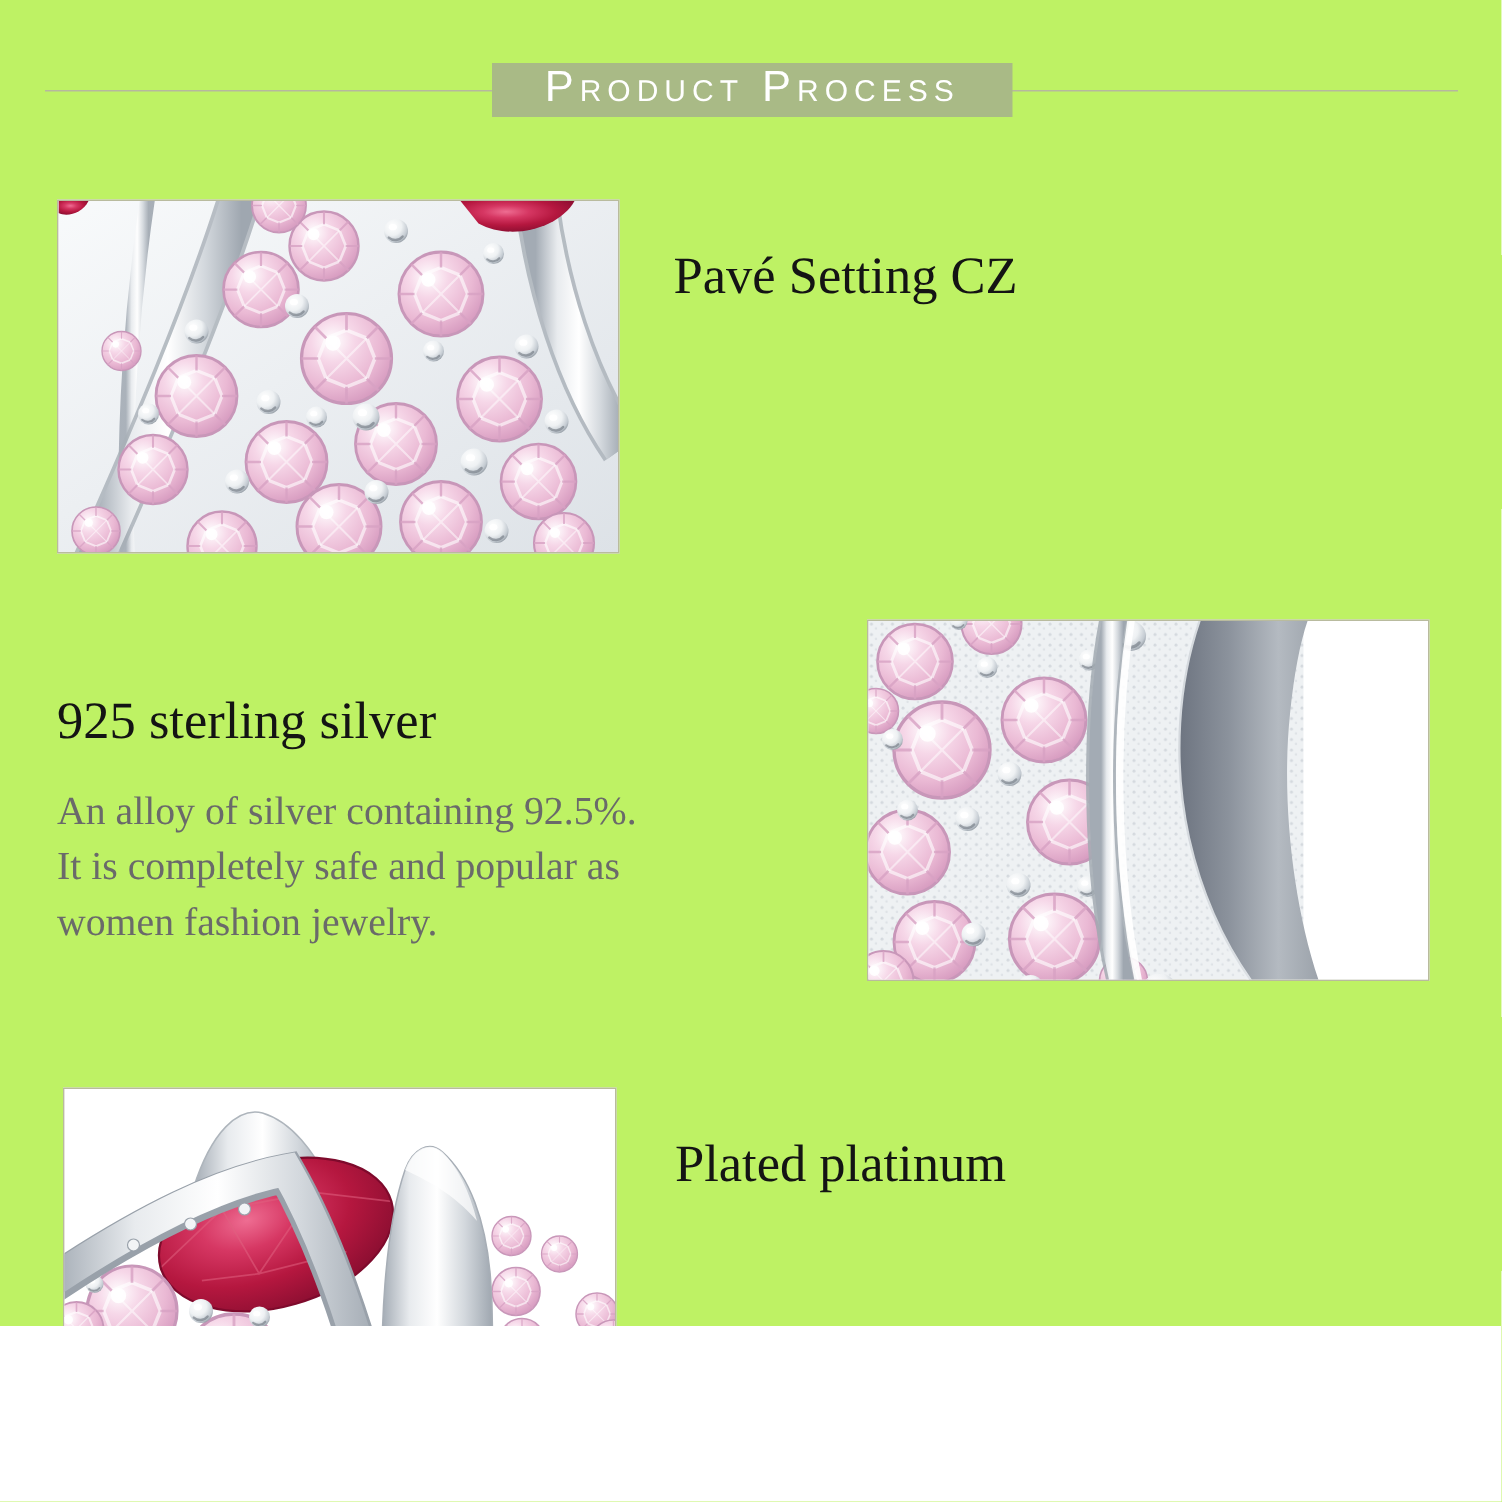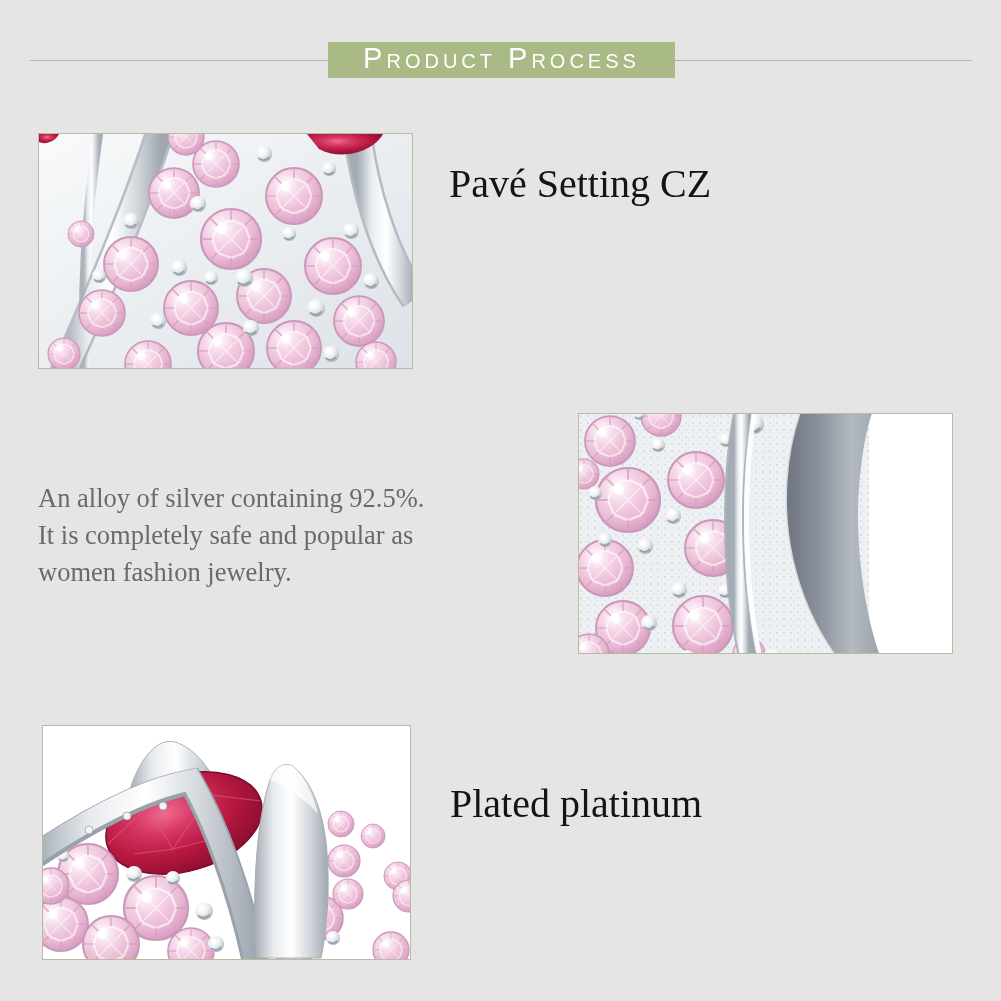--- a/index.html
+++ b/index.html
@@ -1,38 +1,38 @@
 <!DOCTYPE html>
 <html><head>
 <meta charset="utf-8">
 <style>
   html,body{margin:0;padding:0;background:#ffffff;}
-  .page{position:relative;width:1001px;height:1001px;background:#e5e5e5;overflow:hidden;
+  .page{position:relative;width:1001px;height:884px;background:#bef264;overflow:hidden;
         font-family:"Liberation Serif", serif;}
   
   .header-rule{position:absolute;left:30px;top:60px;width:942px;height:1px;background:#b6b89e;}
   .title-box{position:absolute;left:328px;top:42px;width:347px;height:36px;background:#a9ba86;
              display:flex;align-items:center;justify-content:center;}
   .title-box .title-text{font-family:"Liberation Sans", sans-serif;font-variant:small-caps;
              font-size:29px;letter-spacing:4px;color:#ffffff;line-height:1;padding-bottom:3px;}
   
   .photo{position:absolute;border:1px solid #b9bb9e;background:#ffffff;box-sizing:content-box;}
   .photo svg{display:block;}
   #photo1{left:38px;top:133px;}
   #photo2{left:578px;top:413px;}
   #photo3{left:42px;top:725px;}
   
   .text-block{position:absolute;}
-  .text-block h2{margin:0;font-weight:400;font-size:40px;line-height:42px;color:#141414;
+  .text-block h2{margin:0;font-weight:400;font-size:35px;line-height:42px;color:#141414;
                  font-family:"Liberation Serif", serif;}
   .text-block p{margin:20px 0 0 0;font-size:26.5px;line-height:37px;color:#6a6a6a;
                 white-space:pre-line;font-family:"Liberation Serif", serif;}
   #text1{left:449px;top:163px;}
   #text2{left:38px;top:460px;}
-  #text3{left:450px;top:755px;margin-top:28px;}
+  #text3{left:450px;top:755px;}
 </style>
 </head>
 <body>
 
 <svg width="0" height="0" style="position:absolute" aria-hidden="true">
   <defs>
     <radialGradient id="gp" cx="0.35" cy="0.3" r="0.8">
       <stop offset="0%" stop-color="#ffffff"></stop>
       <stop offset="30%" stop-color="#f6d7e8"></stop>
       <stop offset="65%" stop-color="#eab9d4"></stop>
@@ -141,20 +141,21 @@
           <use href="#bead" xlink:href="#bead" transform="translate(290,35) scale(0.7)"></use>
         </g>
     </svg>
   </figure>
 
   <section class="text-block" id="text1">
     <h2>Pavé Setting CZ</h2>
   </section>
 
   <section class="text-block" id="text2">
+    <h2>925 sterling silver</h2>
     <p>An alloy of silver containing 92.5%.
 It is completely safe and popular as
 women fashion jewelry.</p>
   </section>
 
   <figure class="photo" id="photo2" style="margin:0">
     <svg width="373" height="239" viewBox="0 0 373 239">
       <rect width="373" height="239" fill="#eef1f3"></rect>
       <rect width="300" height="239" fill="url(#stip)"></rect>
       <rect x="290" width="83" height="239" fill="#ffffff"></rect>

